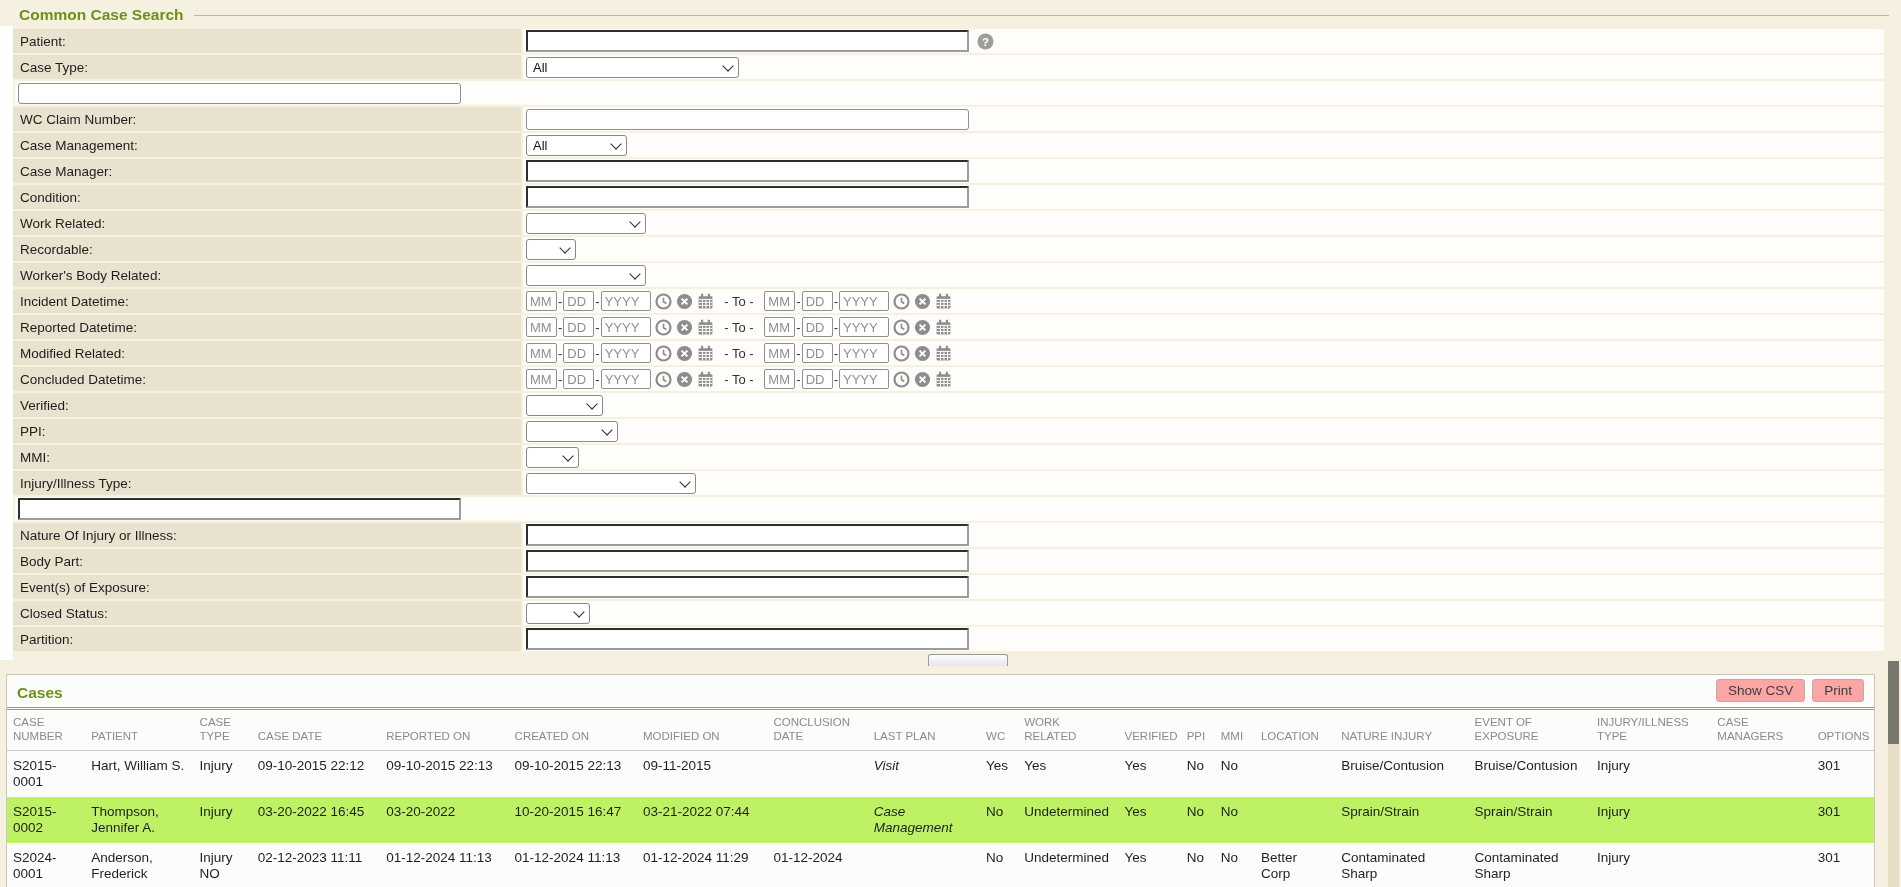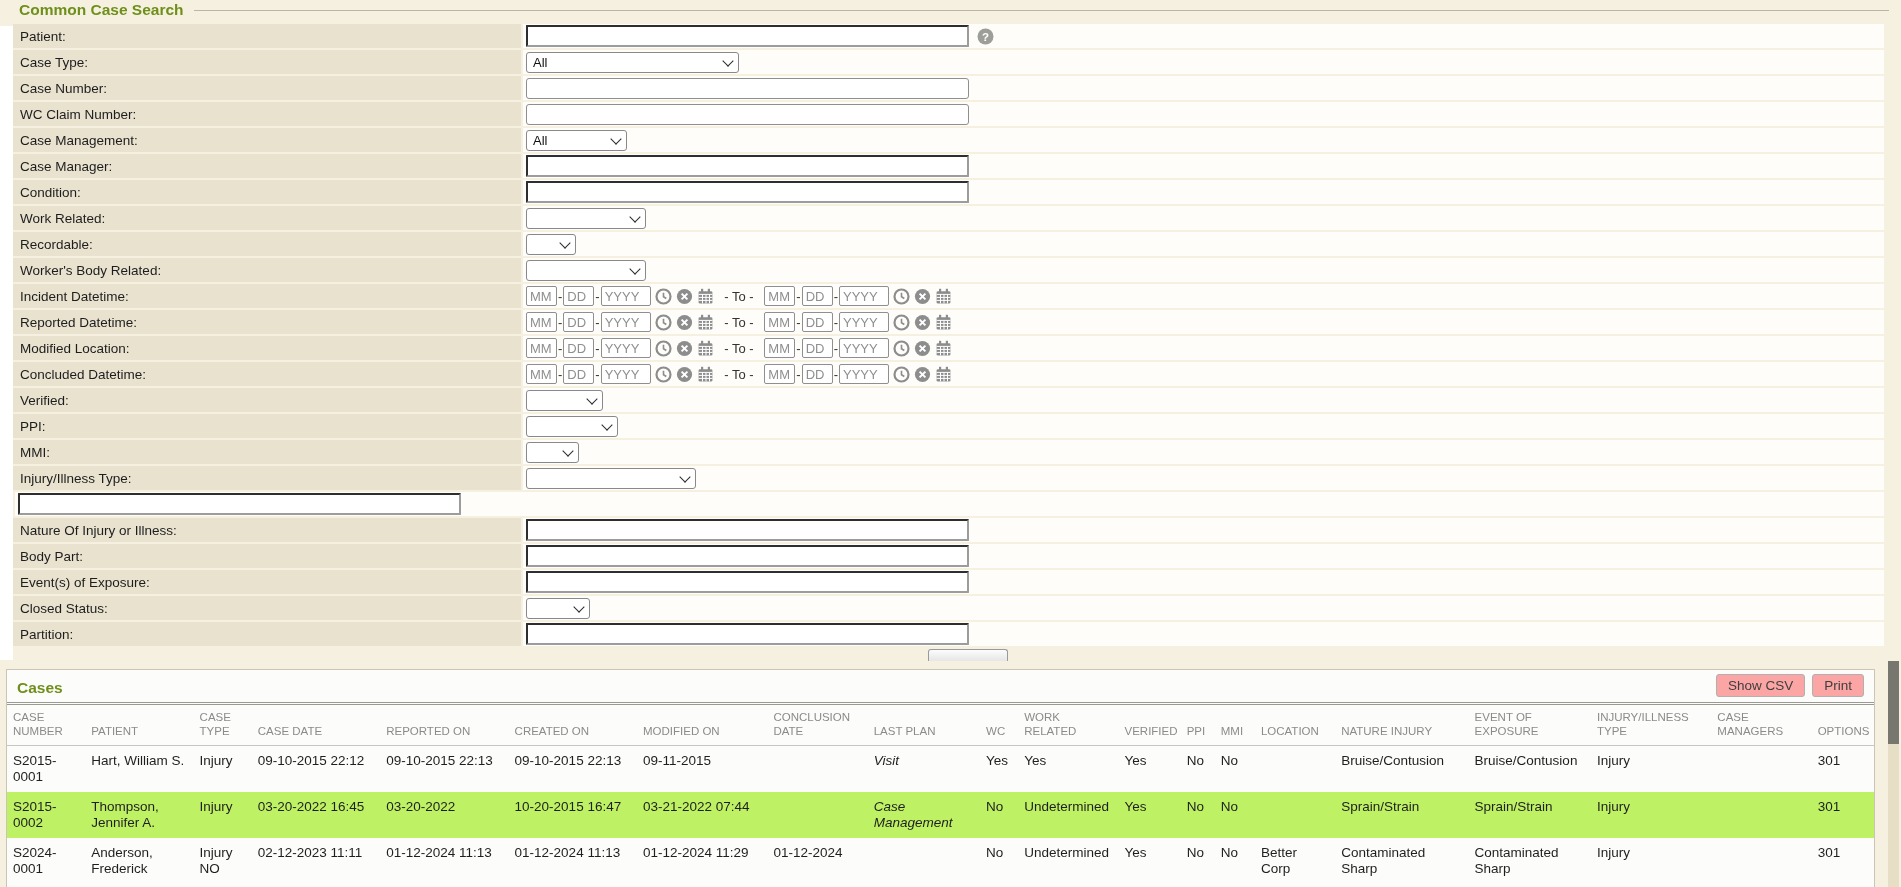--- a/index.html
+++ b/index.html
@@ -1,21 +1,21 @@
 <!DOCTYPE html>
 <html><head>
 <meta charset="utf-8">
 <style>
   html,body{margin:0;padding:0}
   body{
     width:1901px;height:887px;overflow:hidden;position:relative;
     background:#f5f0e0;font-family:"Liberation Sans",sans-serif;
   }
   
-  .form-sec{position:relative;}
+  .form-sec{position:relative;padding-top:5px}
   .white-strip{position:absolute;left:0;top:26px;width:13px;height:634px;background:#ffffff}
   .legend-row{display:flex;align-items:center;margin:0 12px 4px 19px;height:20px}
   .legend-title{color:#6e8f1a;font-size:15.5px;font-weight:bold;white-space:nowrap}
   .legend-rule{flex:1;height:0;border-top:1px solid #bab6a7;margin-left:10px}
   .frow{display:flex;margin:0 17px 2px 13px;height:24px}
   .flabel{width:508px;box-sizing:border-box;background:#e8e2cf;display:flex;align-items:center;
           padding-left:7px;font-size:13.5px;color:#1d1d1d}
   .ffield{flex:1;background:#fefdfa;display:flex;align-items:center;padding-left:3px;margin-left:2px}
   .ti{height:22px;box-sizing:border-box;font-size:13px;padding:1px 4px;background:#fff;color:#111;outline:none}
   .ti.dark{border:2px solid #2e2e2e;border-right-color:#9c9c9c;border-bottom-color:#9c9c9c;border-radius:1px}
@@ -75,21 +75,20 @@
       <div class="frow">
         <div class="flabel">Case Type:</div>
         <div class="ffield">
           <div class="sel" style="width:213px">
             <span class="sel-val">All</span>
             <span class="chev"></span>
           </div>
         </div>
       </div>
       <div class="frow">
-        <div class="flabel">Case Number:</div>
         <div class="ffield">
           <input class="ti light" style="width: 443px;" value="">
         </div>
       </div>
       <div class="frow">
         <div class="flabel">WC Claim Number:</div>
         <div class="ffield">
           <input class="ti light" style="width: 443px;" value="">
         </div>
       </div>
@@ -223,21 +222,21 @@
             </svg></span>
           <span class="icn"><svg viewBox="0 0 17 17" width="17" height="17">
               <rect x="1.6" y="3.2" width="13.8" height="12.4" rx="1.4" fill="#8d8d8d"></rect>
               <rect x="4" y="0.8" width="2.2" height="3.4" fill="#8d8d8d"></rect>
               <rect x="10.8" y="0.8" width="2.2" height="3.4" fill="#8d8d8d"></rect>
               <path d="M1.6 6.4h13.8M5.5 6.4v9M9 6.4v9M12.5 6.4v9M1.6 9.4h13.8M1.6 12.4h13.8" stroke="#fff" stroke-width="1"></path>
             </svg></span>
         </div>
       </div>
       <div class="frow">
-        <div class="flabel">Modified Location:</div>
+        <div class="flabel">Modified Related:</div>
         <div class="ffield">
           <input class="dt-in" placeholder="MM" style="">
           <span class="dt-dash">-</span>
           <input class="dt-in" placeholder="DD" style="">
           <span class="dt-dash">-</span>
           <input class="dt-in yyyy" placeholder="YYYY" style="">
           <span class="icn"><svg viewBox="0 0 17 17" width="17" height="17">
               <circle cx="8.5" cy="8.5" r="7" fill="none" stroke="#8d8d8d" stroke-width="2.2"></circle>
               <path d="M8.5 4.8v3.9l2.8 1.8" stroke="#8d8d8d" stroke-width="1.6" fill="none"></path>
             </svg></span>

